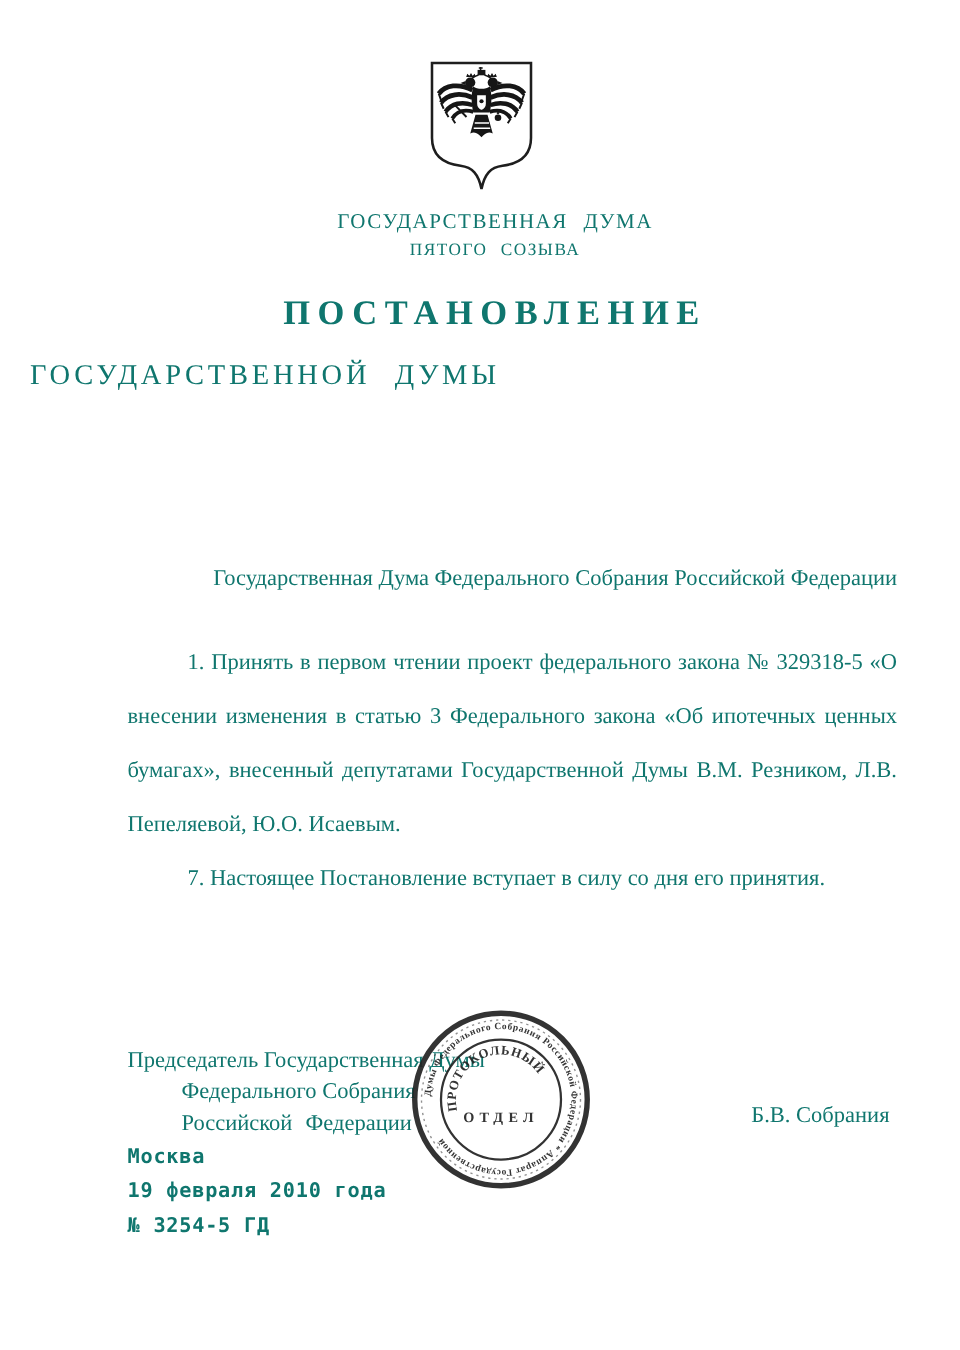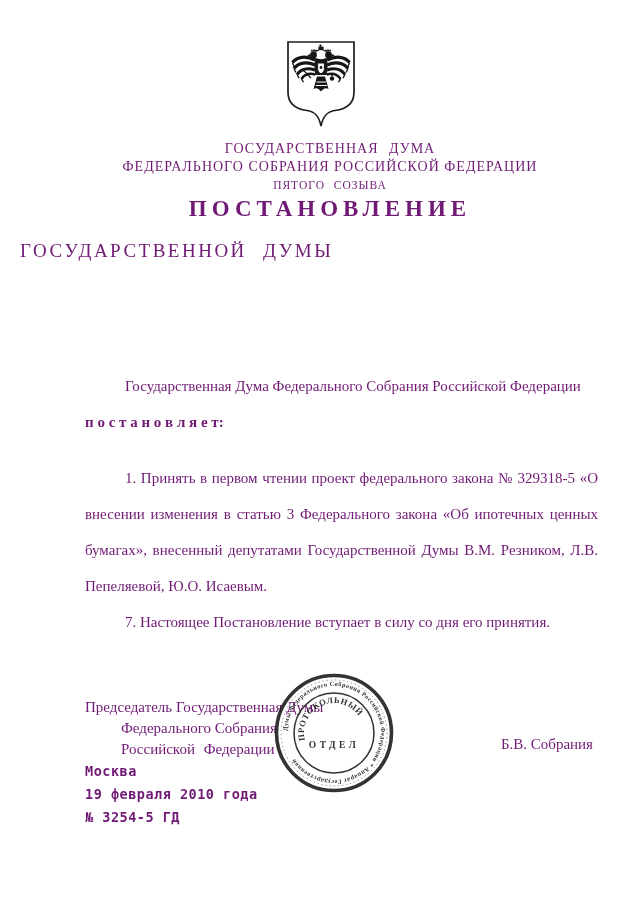--- a/index.html
+++ b/index.html
@@ -1,21 +1,21 @@
 <!DOCTYPE html>
 <html lang="ru"><head>
 <meta charset="utf-8">
 <style>
   html,body { margin:0; padding:0; background:#e8e8e8; }
   .page {
     position:relative;
     width:640px; height:900px;
     margin:0 auto;
     background:#ffffff;
-    color:#701a75;
+    color:#0f766e;
     font-family:"Liberation Serif", serif;
     overflow:hidden;
   }
 
   
   .emblem { position:absolute; left:285px; top:40px; width:72px; height:90px; }
 
   
   .org-block { position:absolute; top:141px; left:20px; right:0; text-align:center; }
   .org-line1 { font-size:14px; letter-spacing:1px; word-spacing:6px; }
@@ -27,21 +27,21 @@
   .doc-org   { position:absolute; top:228px; left:20px; right:0; text-align:left;
                font-size:19px; letter-spacing:2.5px; word-spacing:9px;margin-top:12px; }
 
   
   .subject { position:absolute; top:274px; left:60px; width:520px; text-align:center;
              font-size:14.5px; font-weight:bold; line-height:20px; }
 
   
   .body-block { position:absolute; top:368px; left:85px; width:513px;
                 font-size:15px; line-height:36px; }
-  .body-intro  { text-indent:40px; }
+  .body-intro  { text-indent:40px;text-align:right; }
   .decree-word { font-weight:bold; }
   .body-item   { text-indent:40px; text-align:justify; }
   .body-item.first { margin-top:20px; }
 
   
   .sig-block { position:absolute; top:697px; left:85px; font-size:15px; line-height:21px; }
   .sig-line2, .sig-line3 { padding-left:36px; }
   .sig-line3 { word-spacing:5px; }
   .sig-name  { position:absolute; top:736px; left:468px; width:125px;
                font-size:15px; text-align:right; }
@@ -107,31 +107,29 @@
       <circle cx="47" cy="38.5" r="2.2"></circle>
       <path d="M47,36.2 v-1.6 M46.2,35.4 h1.6" stroke="#161616" stroke-width="0.9" fill="none"></path>
 
       <path d="M32.6,23 h6.8 v6.2 q0,3.4 -3.4,4.6 q-3.4,-1.2 -3.4,-4.6 Z" fill="#ffffff" stroke="#161616" stroke-width="1"></path>
       <circle cx="36" cy="27.5" r="1.4"></circle>
     </g>
   </svg>
 
   <div class="org-block">
     <div class="org-line1">ГОСУДАРСТВЕННАЯ ДУМА</div>
-    <div class="org-line2">ФЕДЕРАЛЬНОГО СОБРАНИЯ РОССИЙСКОЙ ФЕДЕРАЦИИ</div>
     <div class="org-line3">ПЯТОГО СОЗЫВА</div>
   </div>
 
   <div class="doc-type">ПОСТАНОВЛЕНИЕ</div>
   <div class="doc-org">ГОСУДАРСТВЕННОЙ ДУМЫ</div>
 
 
   <div class="body-block">
     <div class="body-intro">Государственная Дума Федерального Собрания Российской Федерации</div>
-    <div class="decree-word">п о с т а н о в л я е т:</div>
     <div class="body-item first">1. Принять в первом чтении проект федерального закона № 329318-5 «О внесении изменения в статью 3 Федерального закона «Об ипотечных ценных бумагах», внесенный депутатами Государственной Думы В.М. Резником, Л.В. Пепеляевой, Ю.О. Исаевым.</div>
     <div class="body-item">7. Настоящее Постановление вступает в силу со дня его принятия.</div>
   </div>
 
   <div class="sig-block">
     <div class="sig-line1">Председатель Государственная Думы</div>
     <div class="sig-line2">Федерального Собрания</div>
     <div class="sig-line3">Российской Федерации</div>
   </div>
   <div class="sig-name">Б.В. Собрания</div>

